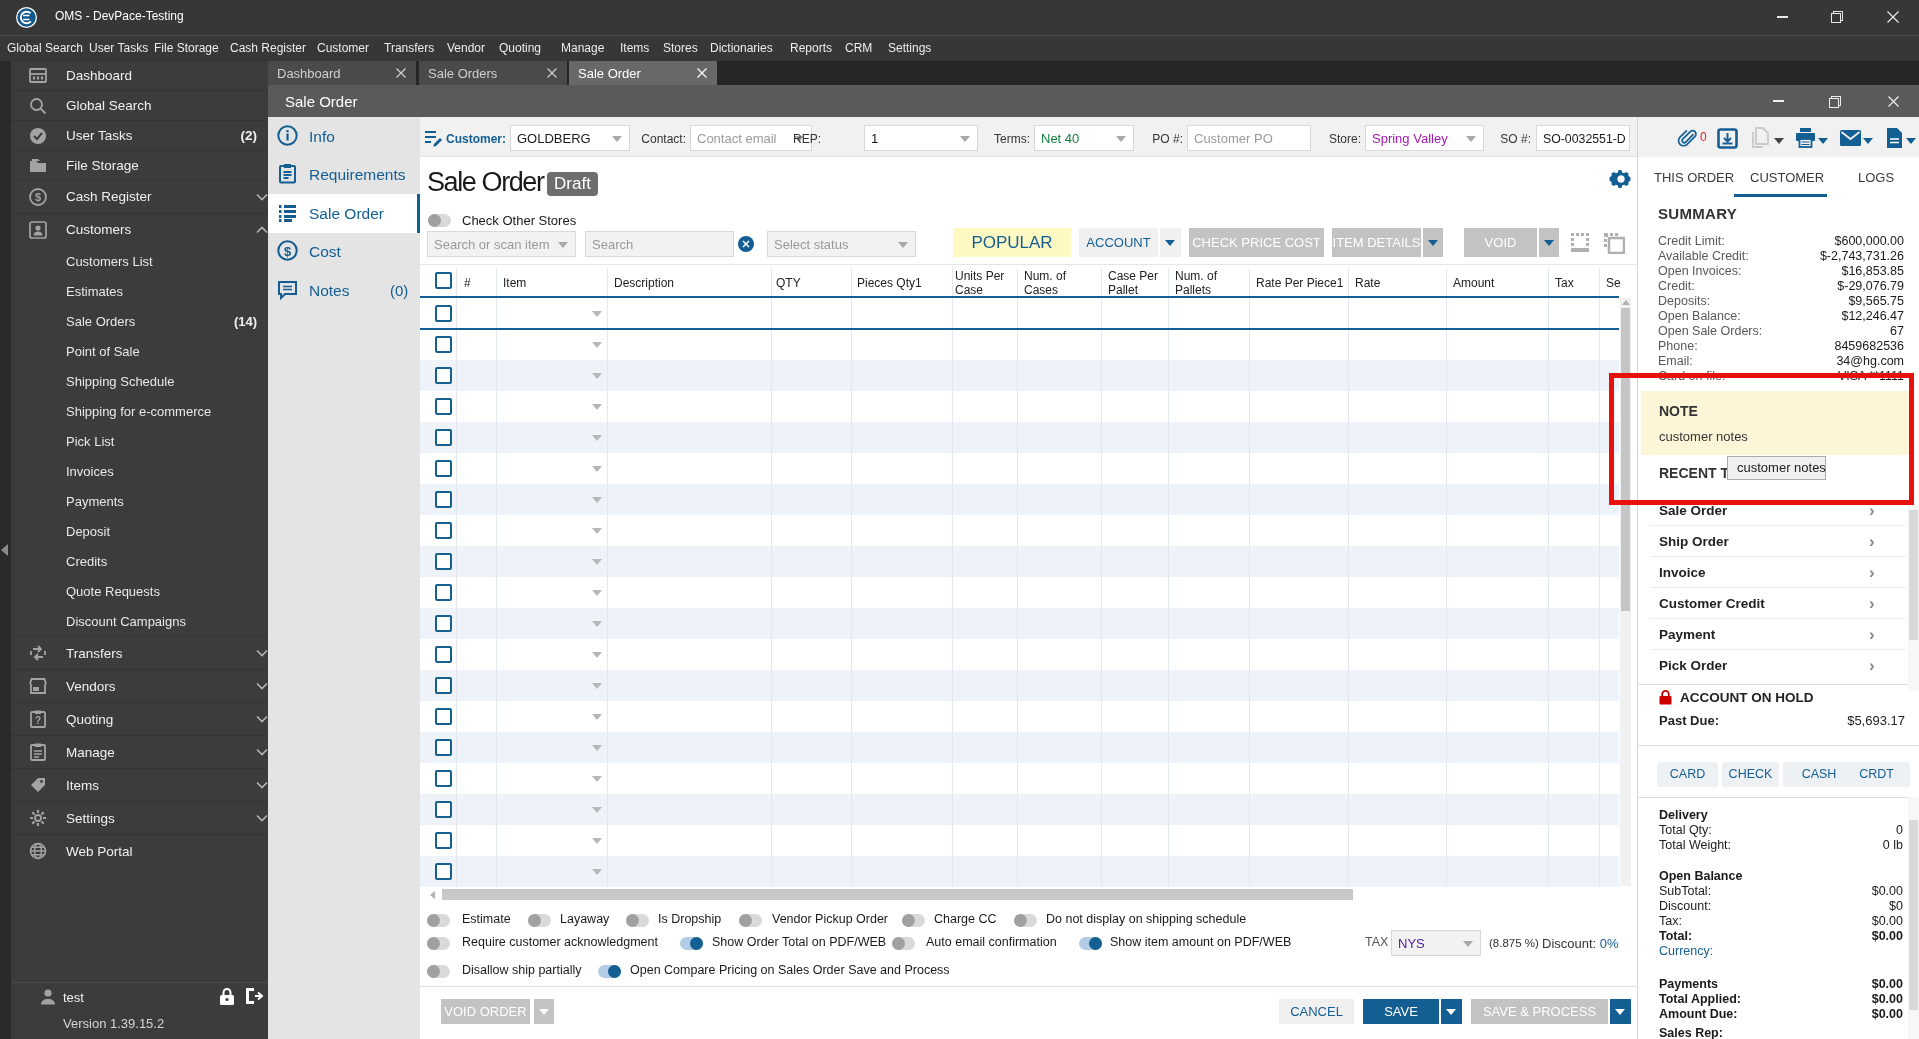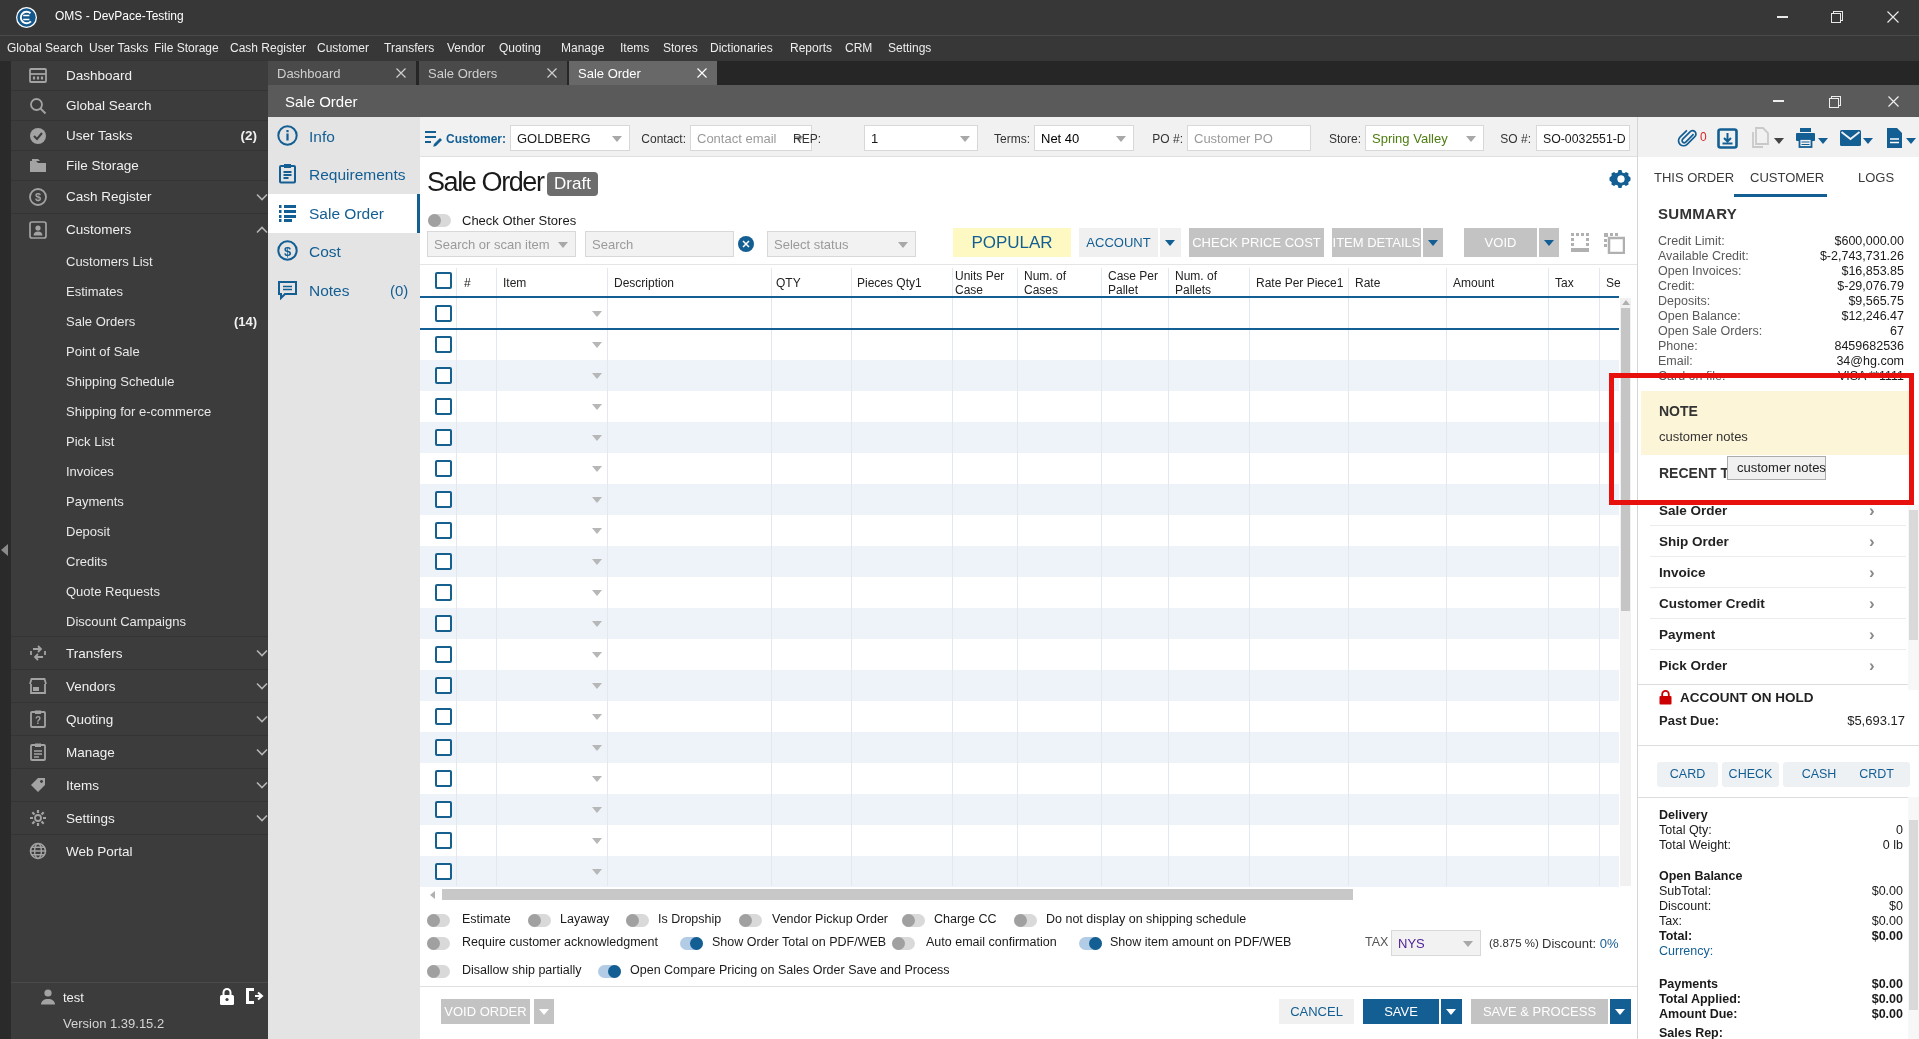--- a/index.html
+++ b/index.html
@@ -278,28 +278,28 @@
 <div class="abs" style="left:576px;top:132px;width:110px;text-align:right;font-size:12px;font-weight:normal;color:#333;white-space:nowrap">Contact:</div>
 <div class="abs" style="left:690px;top:125px;width:122px;height:26px;background:#fff;border:1px solid #d8d8d8"></div>
     <div class="abs" style="left:697px;top:131px;font-size:13px;color:#9a9a9a;white-space:nowrap">Contact email</div>
     <div class="car" style="left:794px;top:136px"></div>
 <div class="abs" style="left:752px;top:132px;width:110px;text-align:center;font-size:12px;font-weight:normal;color:#333;white-space:nowrap">REP:</div>
 <div class="abs" style="left:864px;top:125px;width:114px;height:26px;background:#fff;border:1px solid #d8d8d8"></div>
     <div class="abs" style="left:871px;top:131px;font-size:13px;color:#1a1a1a;white-space:nowrap">1</div>
     <div class="car" style="left:960px;top:136px"></div>
 <div class="abs" style="left:920px;top:132px;width:110px;text-align:right;font-size:12px;font-weight:normal;color:#333;white-space:nowrap">Terms:</div>
 <div class="abs" style="left:1034px;top:125px;width:100px;height:26px;background:#fff;border:1px solid #d8d8d8"></div>
-    <div class="abs" style="left:1041px;top:131px;font-size:13px;color:#000000;white-space:nowrap">Net 40</div>
+    <div class="abs" style="left:1041px;top:131px;font-size:13px;color:#15803d;white-space:nowrap">Net 40</div>
     <div class="car" style="left:1116px;top:136px"></div>
 <div class="abs" style="left:1073px;top:132px;width:110px;text-align:right;font-size:12px;font-weight:normal;color:#333;white-space:nowrap">PO #:</div>
 <div class="abs" style="left:1187px;top:125px;width:124px;height:26px;background:#fff;border:1px solid #d8d8d8"></div>
     <div class="abs" style="left:1194px;top:131px;font-size:13px;color:#9a9a9a;white-space:nowrap">Customer PO</div>
 <div class="abs" style="left:1251px;top:132px;width:110px;text-align:right;font-size:12px;font-weight:normal;color:#333;white-space:nowrap">Store:</div>
 <div class="abs" style="left:1365px;top:125px;width:119px;height:26px;background:#fff;border:1px solid #d8d8d8"></div>
-    <div class="abs" style="left:1372px;top:131px;font-size:13px;color:#4d7c0f;white-space:nowrap">Spring Valley</div>
+    <div class="abs" style="left:1372px;top:131px;font-size:13px;color:#a21caf;white-space:nowrap">Spring Valley</div>
     <div class="car" style="left:1466px;top:136px"></div>
 <div class="abs" style="left:1421px;top:132px;width:110px;text-align:right;font-size:12px;font-weight:normal;color:#333;white-space:nowrap">SO #:</div>
 <div class="abs" style="left:1536px;top:125px;width:94px;height:26px;background:#fff;border:1px solid #d8d8d8"></div>
     <div class="abs" style="left:1543px;top:131px;font-size:13px;color:#1a1a1a;white-space:nowrap"><span style="font-size:12.3px">SO-0032551-D</span></div>
 <div class="abs" style="left:427px;top:167px;font-size:27px;letter-spacing:-1.4px;color:#1a1a1a">Sale Order</div>
 <div class="abs" style="left:547px;top:172px;width:51px;height:24px;background:#6d6d6d;border-radius:4px;color:#fff;font-size:17px;text-align:center;line-height:24px">Draft</div>
 <svg class="abs" style="left:1609px;top:167px" width="24" height="24" viewBox="0 0 24 24">
       <path fill="#135e93" d="M12 8.5a3.5 3.5 0 100 7 3.5 3.5 0 000-7zm9.5 5l-2.2 1.8.3 2.2-2.6 1.5-1.8-1.3-2 .8-.7 2.5h-3l-.7-2.5-2-.8-1.8 1.3-2.6-1.5.3-2.2L.5 13.5v-3l2.2-1.8-.3-2.2L5 5l1.8 1.3 2-.8L9.5 3h3l.7 2.5 2 .8L17 5l2.6 1.5-.3 2.2 2.2 1.8z"></path>
       <circle cx="12" cy="12" r="3.4" fill="#fff"></circle>
     </svg>

